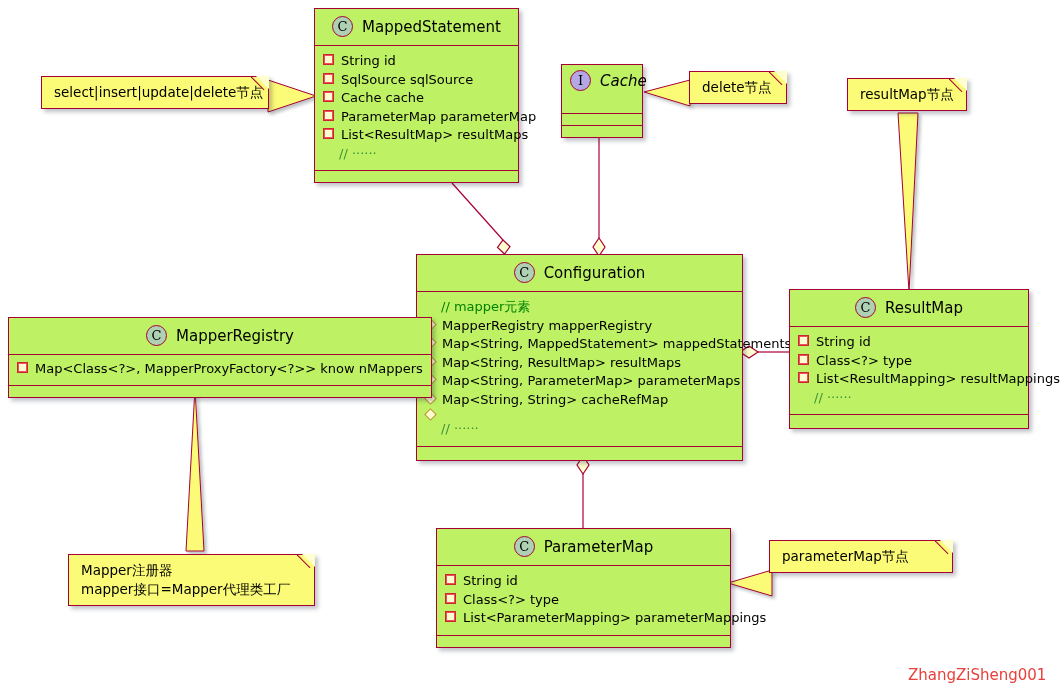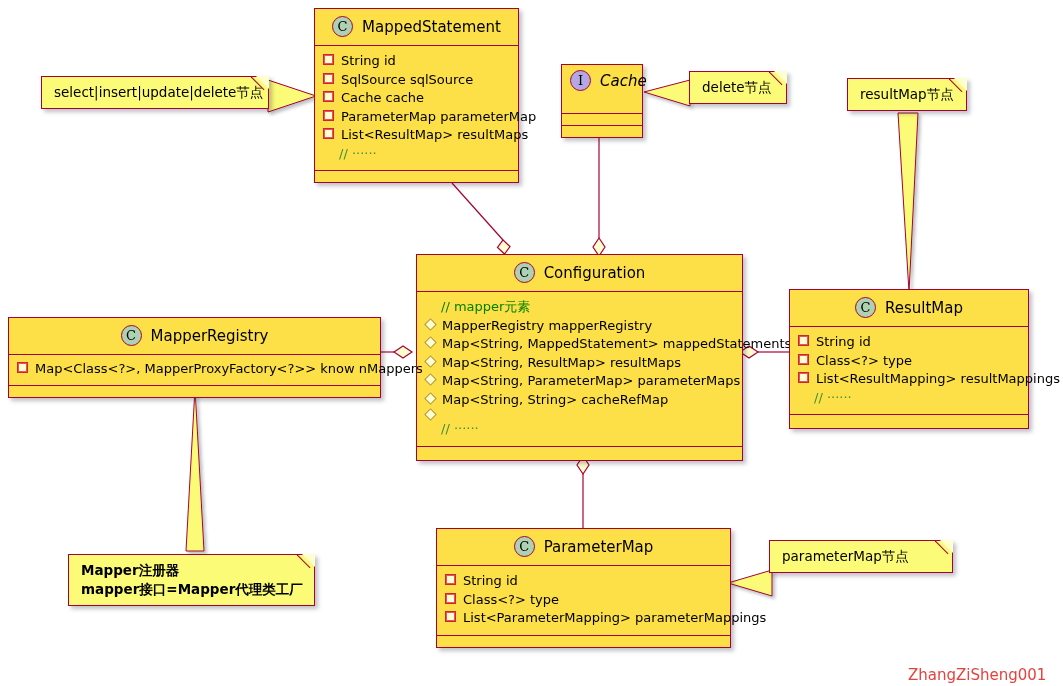--- a/index.html
+++ b/index.html
@@ -23,21 +23,21 @@
     left: 0;
     top: 0;
     width: 1063px;
     height: 686px;
     pointer-events: none;
   }
 
   
   .uml-class {
     position: absolute;
-    background: #fde047;
+    background: #bef264;
     border: 1px solid #A80036;
     box-shadow: 3px 3px 4px rgba(30,40,60,0.28);
     box-sizing: border-box;
   }
   .uml-header {
     position: relative;
     text-align: center;
     padding: 7px 10px 8px 10px;
     border-bottom: 1px solid #A80036;
     white-space: nowrap;
@@ -317,21 +317,21 @@
         <span>Map&lt;String, String&gt; cacheRefMap</span>
       </div>
       <div class="attr">
         <span class="vis pkg"></span>
       </div>
       <div class="comment dots">// ······</div>
     </div>
     <div class="uml-footer tall"></div>
   </div>
 
-  <div class="uml-class" style="left:8px; top:317px; width:373px;">
+  <div class="uml-class" style="left:8px; top:317px; width:424px;">
     <div class="uml-header">
       <span class="stereo-circle">C</span><span class="uml-title">MapperRegistry</span>
     </div>
     <div class="uml-body" style="padding:5px 8px 6px 8px;">
       <div class="attr">
         <span class="vis private"></span>
         <span>Map&lt;Class&lt;?&gt;, MapperProxyFactory&lt;?&gt;&gt; know nMappers</span>
       </div>
     </div>
     <div class="uml-footer"></div>
@@ -391,21 +391,21 @@
     <span class="note-fold-line"></span>
     <span class="note-line">delete节点</span>
   </div>
 
   <div class="uml-note" style="left:847px; top:78px; width:120px;">
     <span class="note-fold"></span>
     <span class="note-fold-line"></span>
     <span class="note-line">resultMap节点</span>
   </div>
 
-  <div class="uml-note" style="left:68px; top:554px; width:247px;font-weight:bold;">
+  <div class="uml-note" style="left:68px; top:554px; width:247px;">
     <span class="note-fold"></span>
     <span class="note-fold-line"></span>
     <span class="note-line">Mapper注册器</span>
     <span class="note-line">mapper接口=Mapper代理类工厂</span>
   </div>
 
   <div class="uml-note" style="left:769px; top:540px; width:184px;">
     <span class="note-fold"></span>
     <span class="note-fold-line"></span>
     <span class="note-line">parameterMap节点</span>

